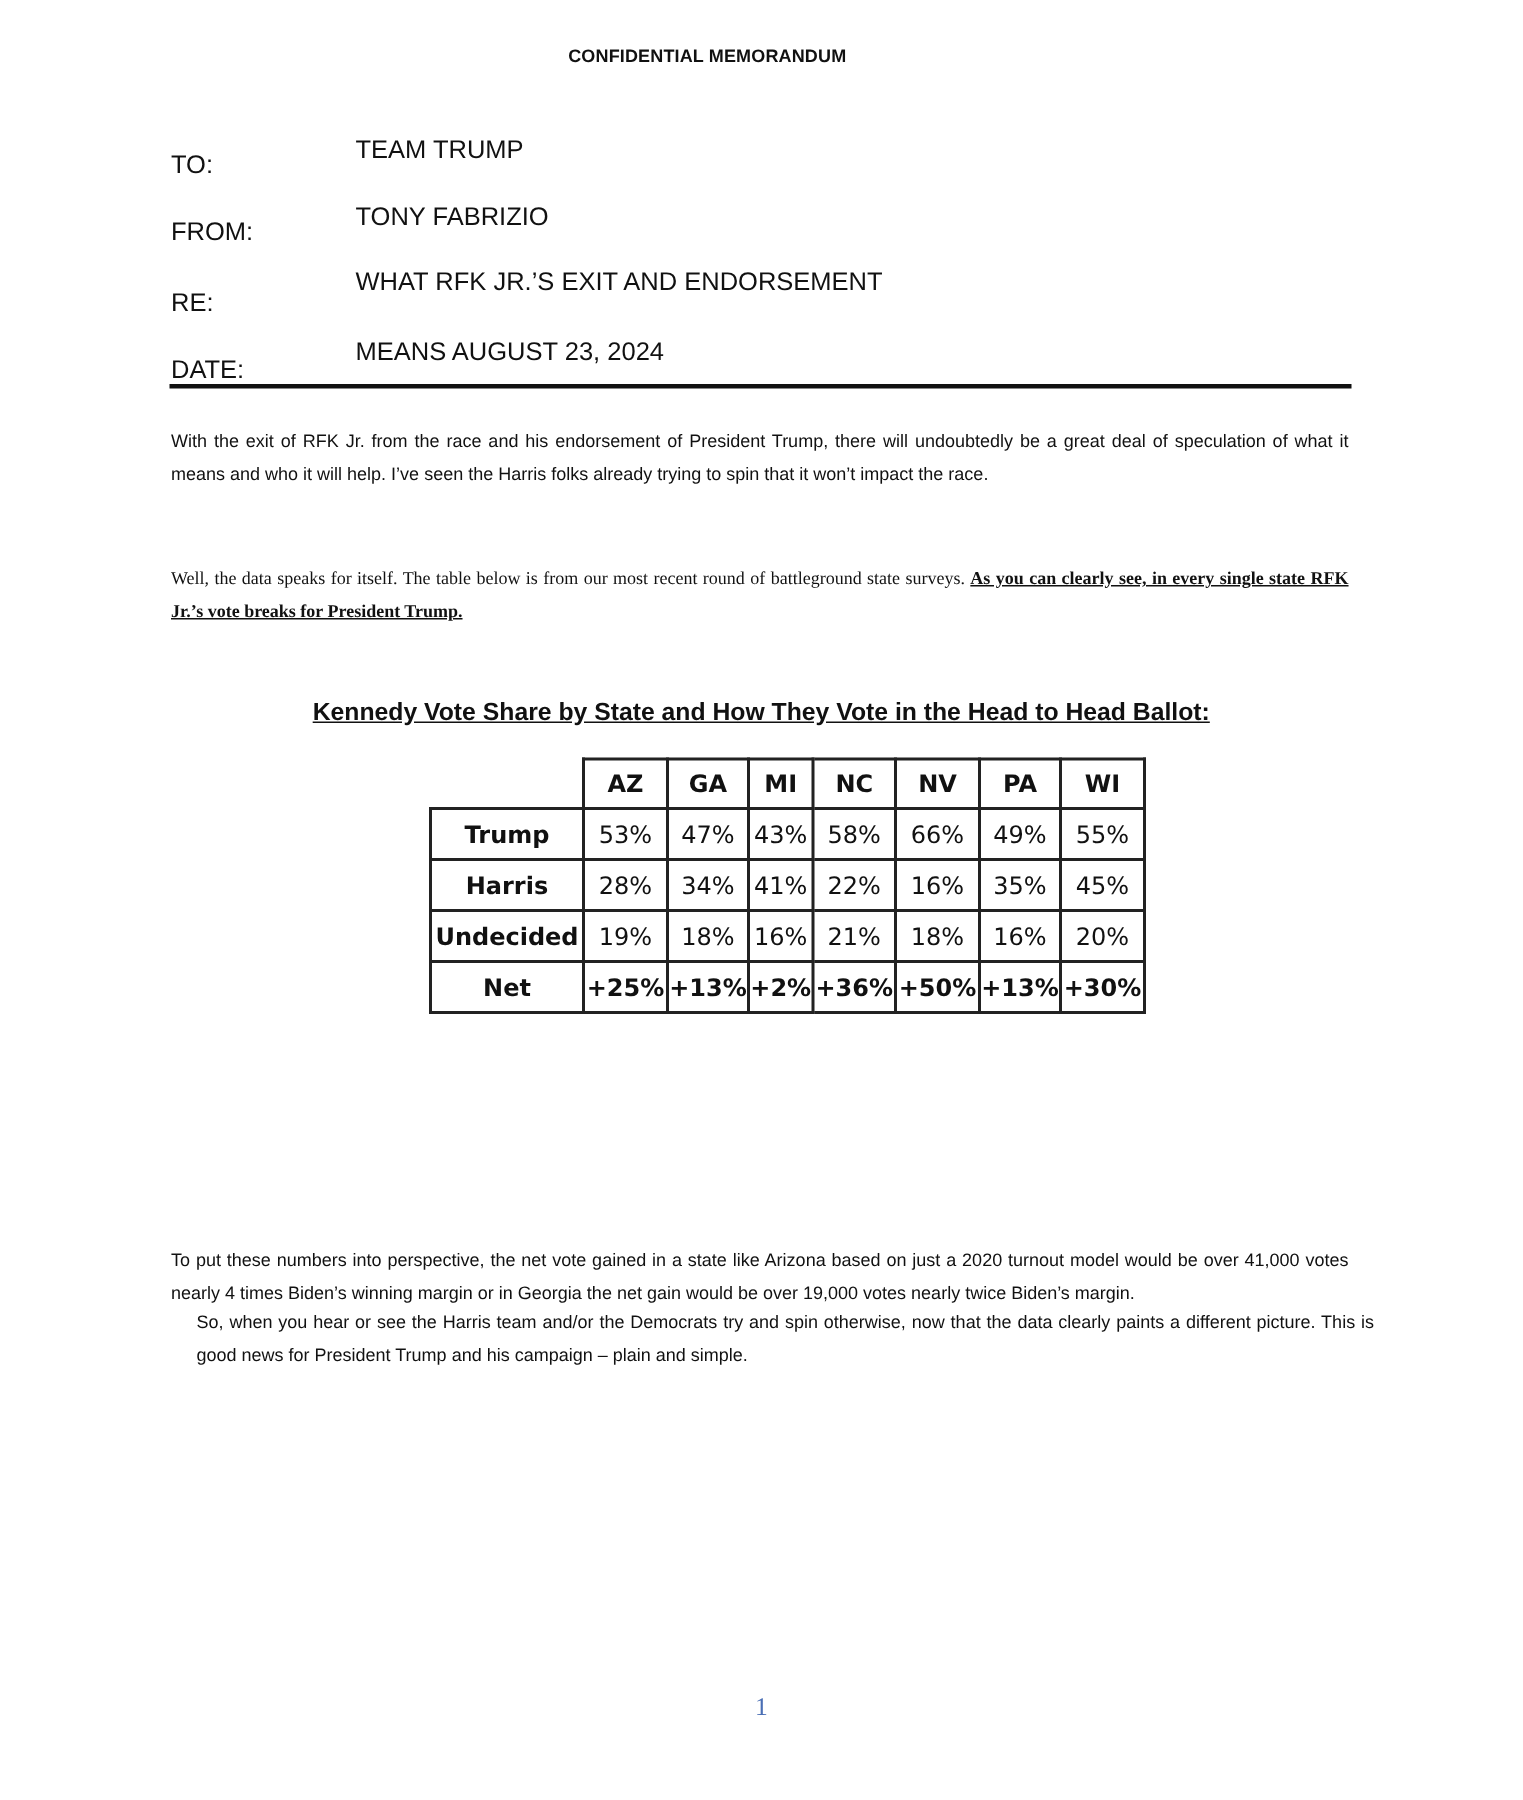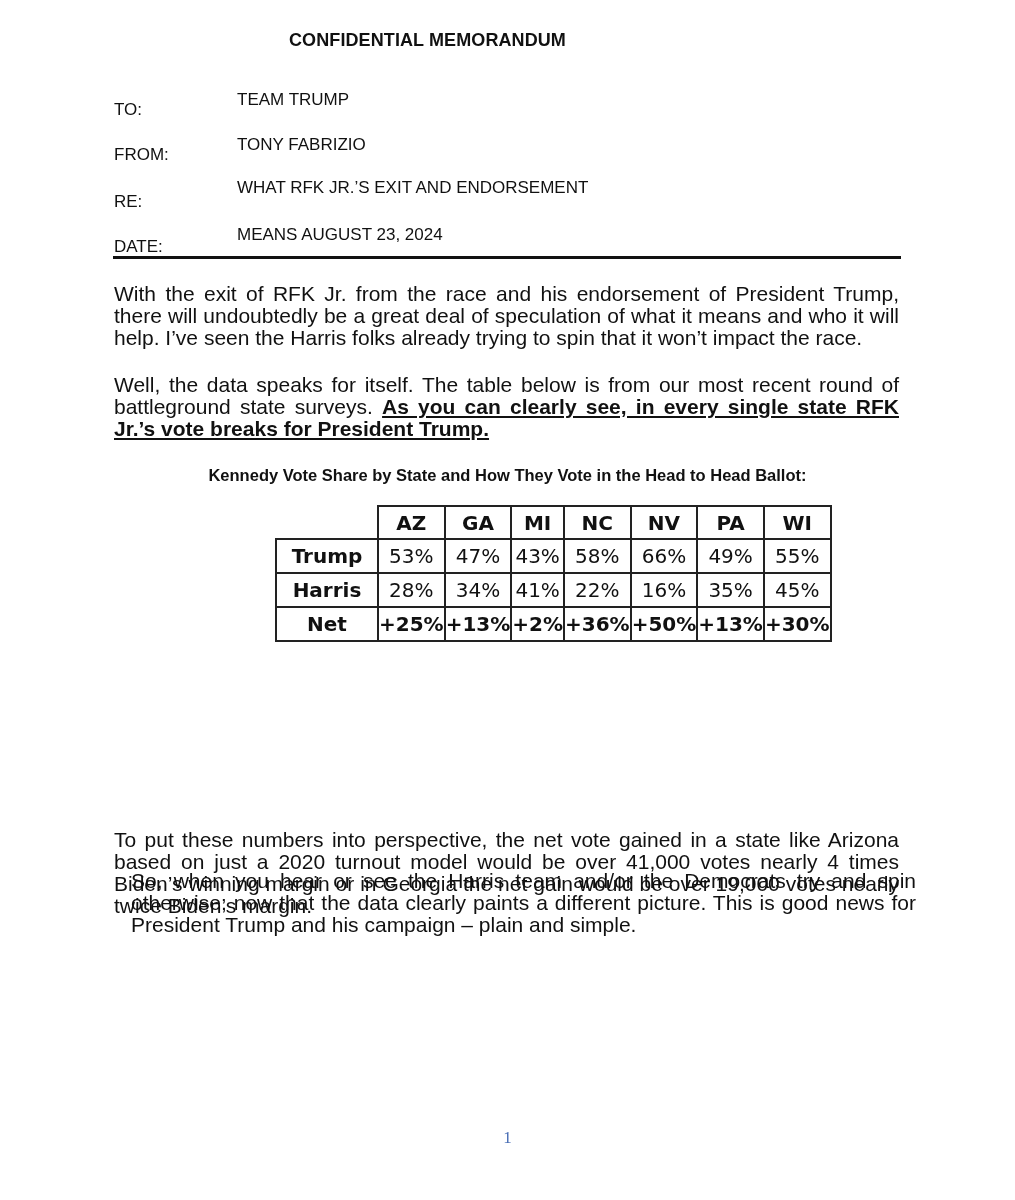--- a/index.html
+++ b/index.html
@@ -2,40 +2,40 @@
 <html><head>
   <meta charset="utf-8">
   <style>
     html, body { margin: 0; padding: 0; background: #ffffff; }
     body {
       width: 1015px; height: 1200px; position: relative; overflow: hidden;
       font-family: "Liberation Sans", sans-serif; color: #111111;
     }
     .title {
       position: absolute; top: 30px; left: 0; width: 855px; text-align: center;
-      font-weight: bold; font-size: 18px; letter-spacing: 0.1px;
+      font-weight: bold; font-size: 12px; letter-spacing: 0.1px; padding-left: 44px;
     }
     .hdr-row { position: absolute; left: 114px; font-size: 17px; }
     .hdr-label { position: absolute; left: 0; white-space: nowrap; margin-top: 12px; }
     .hdr-value { position: absolute; left: 123px; white-space: nowrap; }
     .rule {
       position: absolute; left: 113px; top: 256px; width: 788px; height: 3px; background: #111;
     }
     .para {
-      position: absolute; left: 114px; width: 785px; font-size: 21px; line-height: 22px;
+      position: absolute; left: 114px; width: 785px; font-size: 12px; line-height: 22px;
       text-align: justify; margin: 0;
     }
     .para b.ul { text-decoration: underline; }
     .table-title {
       position: absolute; left: 0; width: 1015px; top: 466px; text-align: center;
-      font-weight: bold; font-size: 16.5px; 
+      font-weight: bold; font-size: 16.5px; text-decoration: underline;
     }
     table.kt {
-      position: absolute; left: 275px; top: 505px; border-collapse: collapse;
-      font-family: "DejaVu Sans", sans-serif; font-size: 20px;
+      position: absolute; left: 286px; top: 505px; border-collapse: collapse;
+      font-family: "DejaVu Sans", sans-serif; font-size: 16px;
     }
     table.kt td, table.kt th {
       border: 2px solid #222; text-align: center; padding: 0; font-weight: normal;
     }
     table.kt th.col { font-weight: bold; height: 31px; }
     table.kt th.corner { border: none; }
     table.kt th.rowh { font-weight: bold; width: 100px; }
     table.kt tr.rfk td, table.kt tr.rfk th { height: 77px; line-height: 24px; }
     table.kt tr.std td, table.kt tr.std th { height: 32px; }
     table.kt tr.net td { font-weight: bold; }
@@ -65,21 +65,21 @@
 </div>
 <div class="hdr-row" style="top:225px;">
   <span class="hdr-label">DATE:</span>
   <span class="hdr-value">MEANS AUGUST 23, 2024</span>
 </div>
 
 <div class="rule"></div>
 
 <p class="para" style="top:283px;">With the exit of RFK Jr. from the race and his endorsement of President Trump, there will undoubtedly be a great deal of speculation of what it means and who it will help. I’ve seen the Harris folks already trying to spin that it won’t impact the race.</p>
 
-<p class="para" style="top:374px;"><span>Well, the data speaks for itself. The table below is from our most recent round of battleground state surveys. </span><b class="ul">As you can clearly see, in every single state RFK Jr.’s vote breaks for President Trump.</b></p>
+<p class="para" style="top:374px;font-family:Liberation Serif, serif;"><span>Well, the data speaks for itself. The table below is from our most recent round of battleground state surveys. </span><b class="ul">As you can clearly see, in every single state RFK Jr.’s vote breaks for President Trump.</b></p>
 
 <div class="table-title">Kennedy Vote Share by State and How They Vote in the Head to Head Ballot:</div>
 
 <table class="kt">
   <tbody>
       <tr>
     <th class="corner"></th>
     <th class="col c-az">AZ</th>
     <th class="col c-ga">GA</th>
     <th class="col c-mi">MI</th>
@@ -101,20 +101,30 @@
   <tr class="std">
     <th class="rowh">Harris</th>
     <td>28%</td>
     <td>34%</td>
     <td>41%</td>
     <td>22%</td>
     <td>16%</td>
     <td>35%</td>
     <td>45%</td>
   </tr>
+  <tr class="std">
+    <th class="rowh">Undecided</th>
+    <td>19%</td>
+    <td>18%</td>
+    <td>16%</td>
+    <td>21%</td>
+    <td>18%</td>
+    <td>16%</td>
+    <td>20%</td>
+  </tr>
   <tr class="std net">
     <th class="rowh">Net</th>
     <td>+25%</td>
     <td>+13%</td>
     <td>+2%</td>
     <td>+36%</td>
     <td>+50%</td>
     <td>+13%</td>
     <td>+30%</td>
   </tr>

